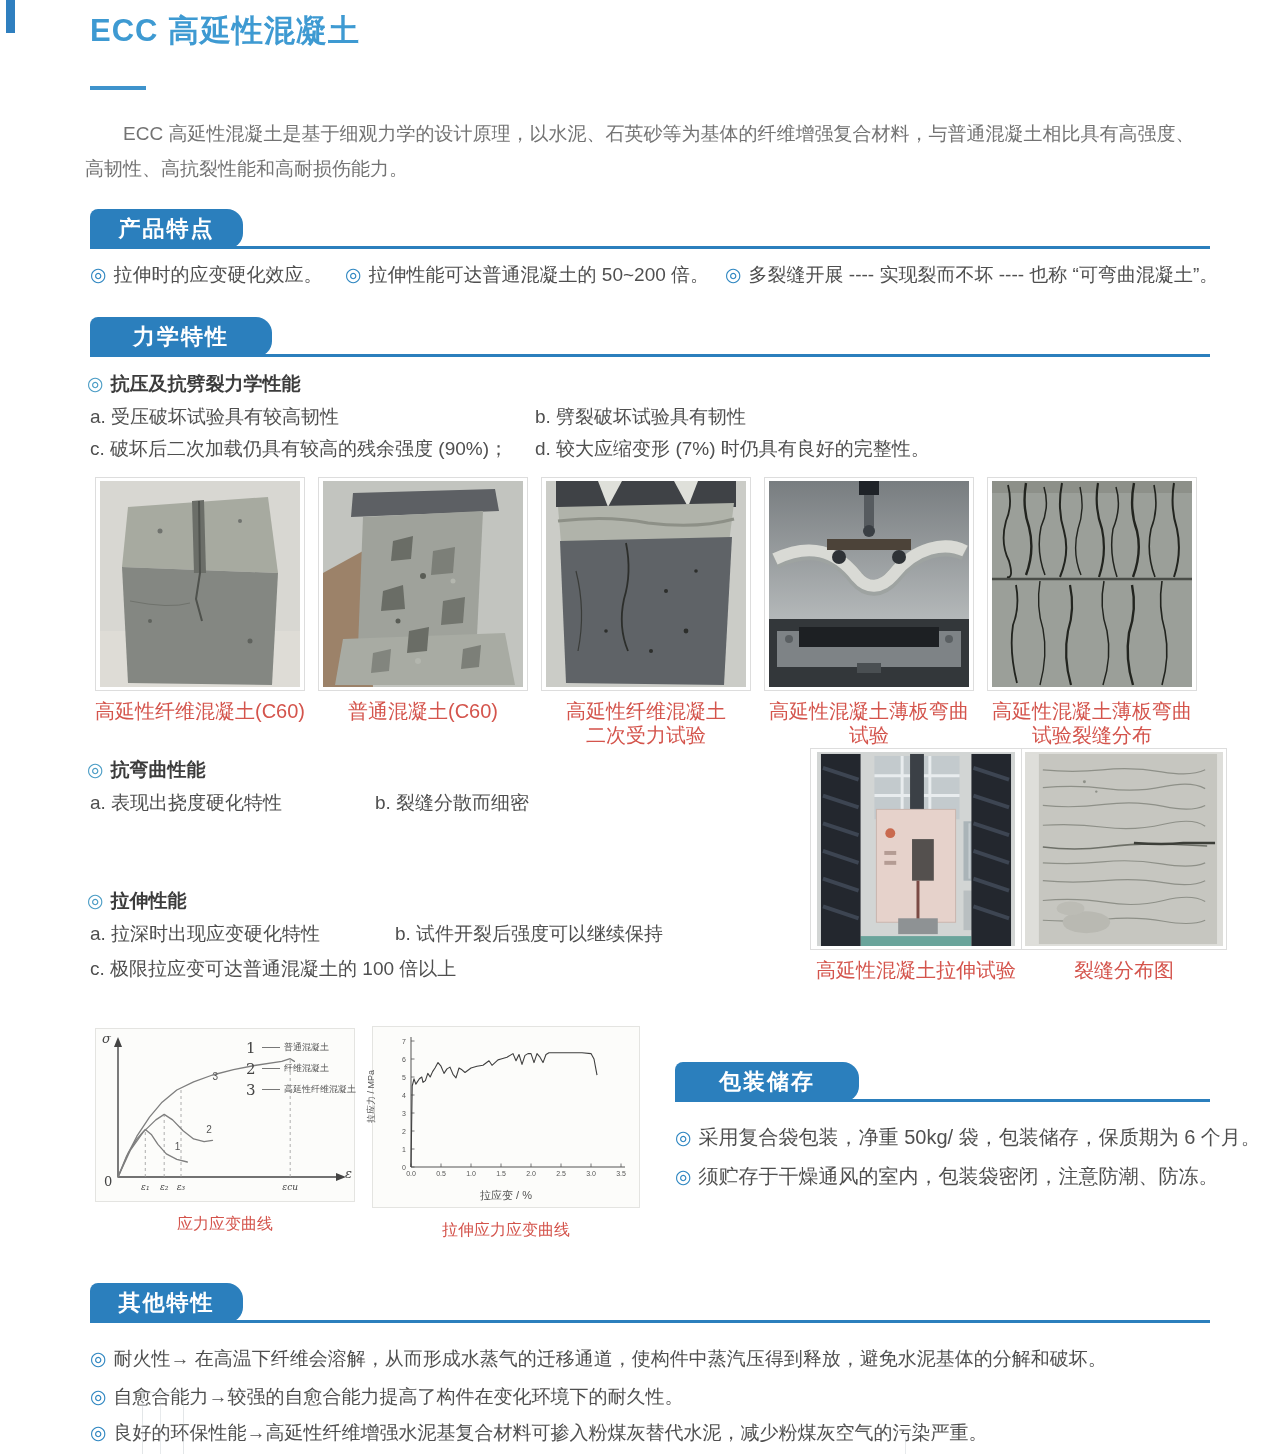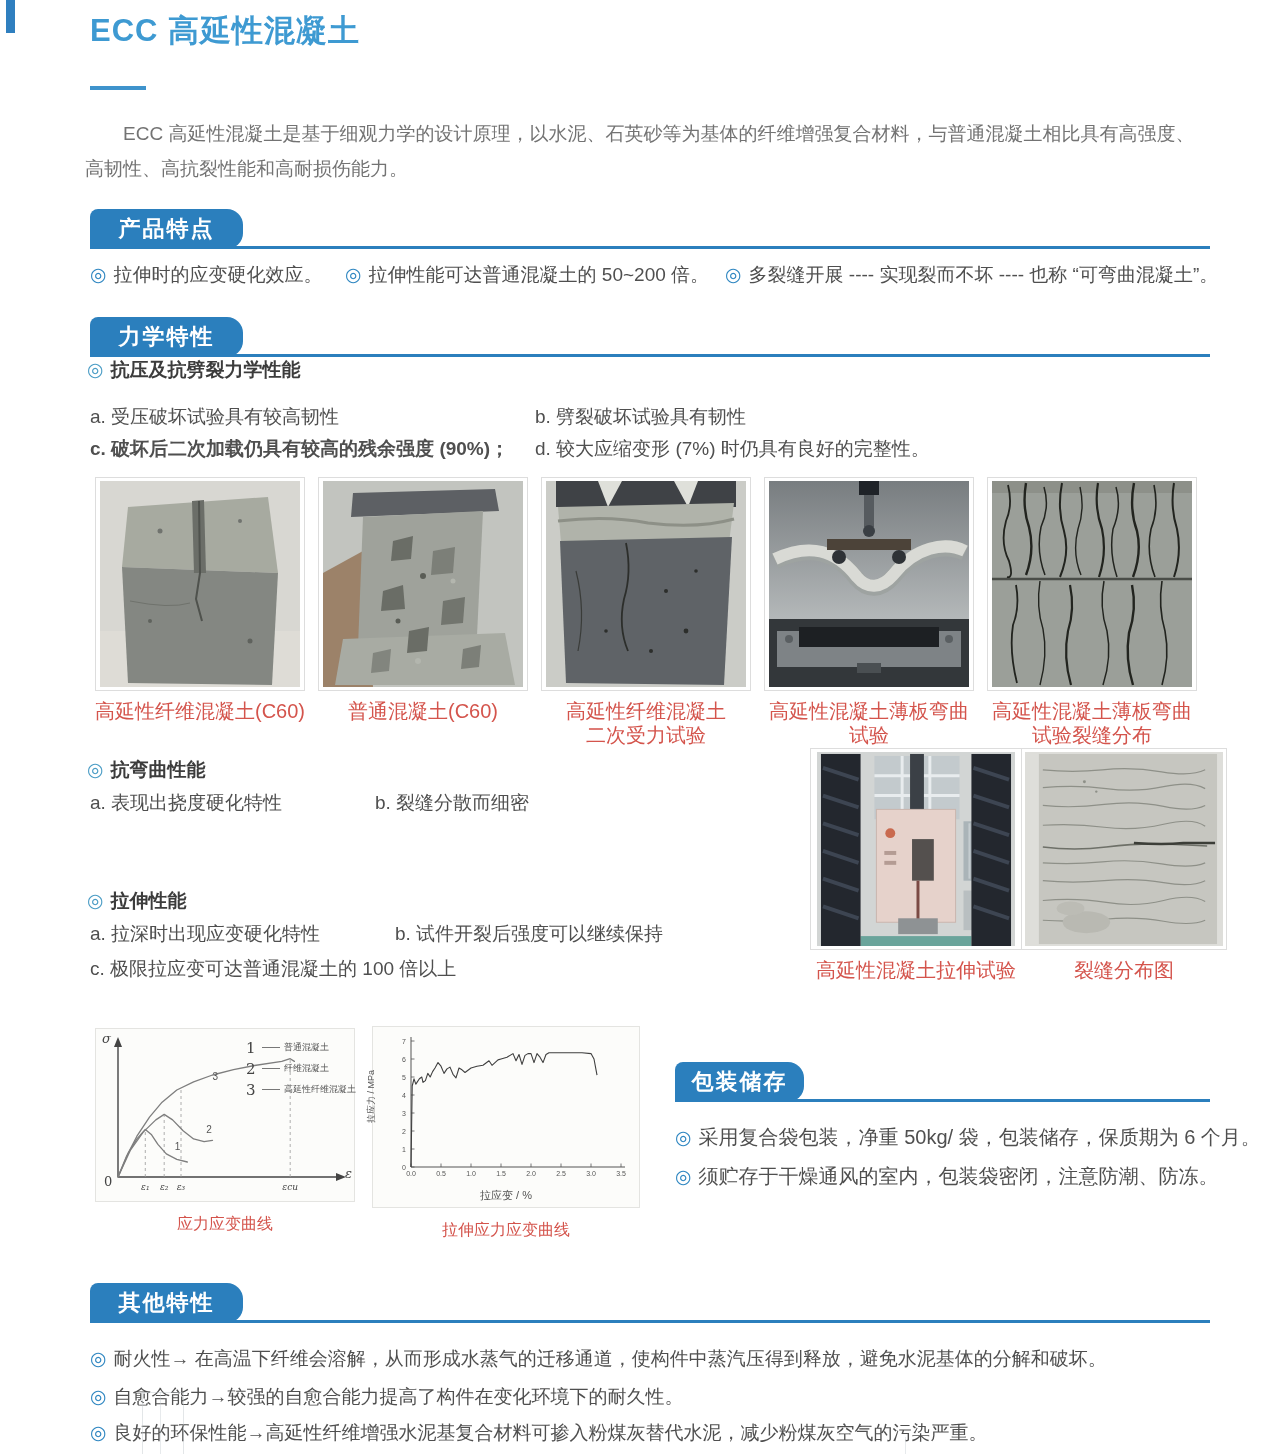--- a/index.html
+++ b/index.html
@@ -43,27 +43,27 @@
   <div class="abs page-title">ECC 高延性混凝土</div>
   <div class="abs title-underline"></div>
   <div class="abs intro">ECC 高延性混凝土是基于细观力学的设计原理，以水泥、石英砂等为基体的纤维增强复合材料，与普通混凝土相比具有高强度、高韧性、高抗裂性能和高耐损伤能力。</div>
 
   <div class="abs badge" style="left:90px;top:209px;width:153px;">产品特点</div>
   <div class="abs secline" style="left:90px;top:246px;width:1120px;"></div>
   <div class="abs bullet-item" style="left:90px;top:262px;"><span class="bul">◎</span><span>拉伸时的应变硬化效应。</span></div>
   <div class="abs bullet-item" style="left:345px;top:262px;"><span class="bul">◎</span><span>拉伸性能可达普通混凝土的 50~200 倍。</span></div>
   <div class="abs bullet-item" style="left:725px;top:262px;"><span class="bul">◎</span><span>多裂缝开展 ---- 实现裂而不坏 ---- 也称 “可弯曲混凝土”。</span></div>
 
-  <div class="abs badge" style="left:90px;top:317px;width:153px;">力学特性</div>
+  <div class="abs badge" style="left:90px;top:317px;width:182px;">力学特性</div>
   <div class="abs secline" style="left:90px;top:354px;width:1120px;"></div>
 
-  <div class="abs subhead" style="left:87px;top:357px;"><span class="bul">◎</span><span>抗压及抗劈裂力学性能</span></div>
+  <div class="abs subhead" style="left:87px;top:371px;"><span class="bul">◎</span><span>抗压及抗劈裂力学性能</span></div>
   <div class="abs plain" style="left:90px;top:404px;">a. 受压破坏试验具有较高韧性</div>
   <div class="abs plain" style="left:535px;top:404px;">b. 劈裂破坏试验具有韧性</div>
-  <div class="abs plain" style="left:90px;top:436px;font-weight:bold;">c. 破坏后二次加载仍具有较高的残余强度 (90%)；</div>
+  <div class="abs plain" style="left:90px;top:436px;">c. 破坏后二次加载仍具有较高的残余强度 (90%)；</div>
   <div class="abs plain" style="left:535px;top:436px;">d. 较大应缩变形 (7%) 时仍具有良好的完整性。</div>
 
   <div class="abs pcell" style="left:95px;top:477px;width:210px;">
     <div class="photo" style="height:214px;">
       <svg viewBox="0 0 200 206">
         <rect x="0" y="0" width="200" height="206" fill="#d8d7d2"></rect>
         <rect x="0" y="150" width="200" height="56" fill="#dedcd6"></rect>
         <polygon points="28,26 168,16 178,92 22,86" fill="#a7aaa0"></polygon>
         <polygon points="22,86 178,92 172,204 28,202" fill="#848782"></polygon>
         <polygon points="92,20 104,19 106,92 94,92" fill="#6b6e68"></polygon>
@@ -346,21 +346,21 @@
           <line x1="38" y1="14" x2="41.5" y2="14" stroke="#555" stroke-width="0.8"></line>
           <text x="33" y="16.5" text-anchor="end" font-size="7" fill="#555">7</text>
           <polyline points="38.0,140.0 39.2,59.0 41.0,51.8 42.8,57.2 44.0,55.4 46.4,51.8 48.8,50.0 50.0,55.4 52.4,53.6 54.8,46.4 57.2,50.0 59.6,44.6 62.0,41.0 65.0,35.6 68.0,39.2 71.0,46.4 74.0,41.9 77.0,40.1 80.0,47.3 83.0,50.9 86.0,41.0 89.0,42.8 92.0,45.5 98.0,41.0 104.0,39.2 110.0,38.3 116.0,33.8 119.0,38.3 122.0,35.6 125.0,32.9 128.0,32.0 134.0,30.2 140.0,26.6 143.0,33.8 146.0,27.5 149.0,37.4 152.0,28.4 155.0,26.6 158.0,26.6 161.0,35.6 164.0,26.6 167.0,30.2 170.0,35.6 173.0,27.5 176.0,25.7 188.0,25.7 200.0,25.7 209.0,25.7 218.0,26.6 221.0,32.0 224.0,48.2" fill="none" stroke="#3f3f3f" stroke-width="1.1" stroke-linejoin="round"></polyline>
         </svg>
       <span class="ylab2">拉应力 / MPa</span>
       <span class="xlab2">拉应变 / %</span>
     </div>
     <div class="ccap">拉伸应力应变曲线</div>
   </div>
 
-  <div class="abs badge" style="left:675px;top:1062px;width:129px;">包装储存</div>
+  <div class="abs badge" style="left:675px;top:1062px;width:184px;">包装储存</div>
   <div class="abs secline" style="left:675px;top:1099px;width:535px;"></div>
   <div class="abs bullet-item" style="left:675px;top:1124px;font-size:20px;"><span class="bul">◎</span><span>采用复合袋包装，净重 50kg/ 袋，包装储存，保质期为 6 个月。</span></div>
   <div class="abs bullet-item" style="left:675px;top:1163px;font-size:20px;"><span class="bul">◎</span><span>须贮存于干燥通风的室内，包装袋密闭，注意防潮、防冻。</span></div>
 
   <div class="abs badge" style="left:90px;top:1283px;width:153px;">其他特性</div>
   <div class="abs secline" style="left:90px;top:1320px;width:1120px;"></div>
   <div class="abs bullet-item" style="left:90px;top:1346px;"><span class="bul">◎</span><span>耐火性→ 在高温下纤维会溶解，从而形成水蒸气的迁移通道，使构件中蒸汽压得到释放，避免水泥基体的分解和破坏。</span></div>
   <div class="abs bullet-item" style="left:90px;top:1384px;"><span class="bul">◎</span><span>自愈合能力→较强的自愈合能力提高了构件在变化环境下的耐久性。</span></div>
   <div class="abs bullet-item" style="left:90px;top:1420px;"><span class="bul">◎</span><span>良好的环保性能→高延性纤维增强水泥基复合材料可掺入粉煤灰替代水泥，减少粉煤灰空气的污染严重。</span></div>
 

